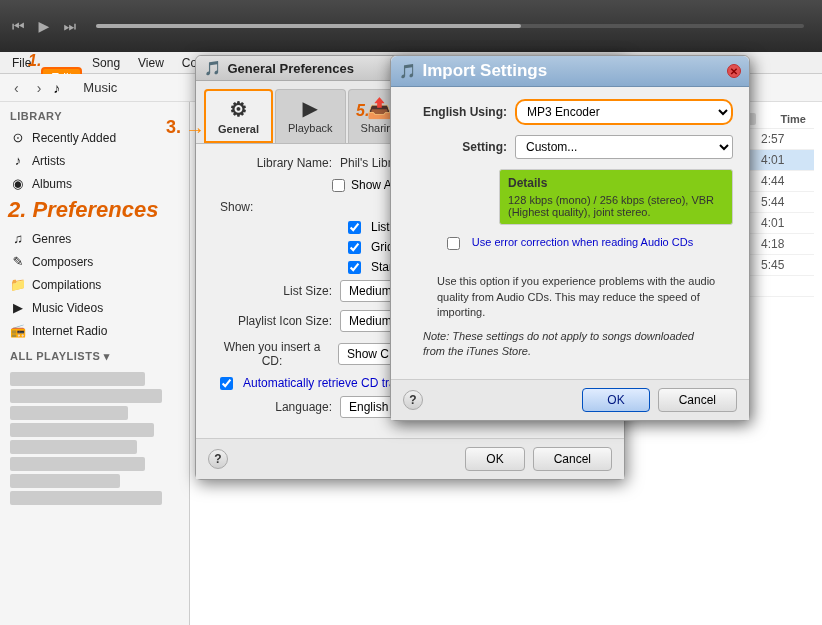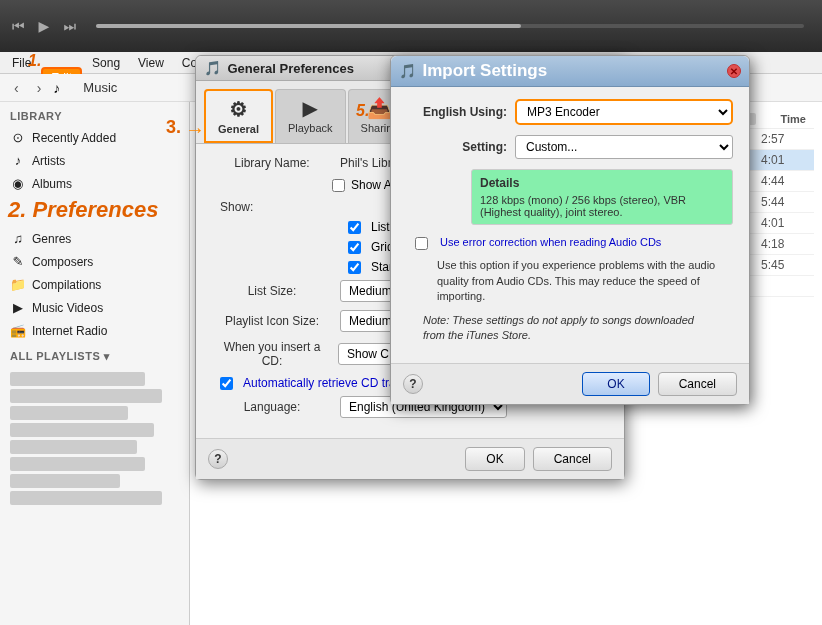--- a/index.html
+++ b/index.html
@@ -88,21 +88,21 @@
       font-size: 11px; cursor: pointer; border-radius: 4px 4px 0 0; color: #333;
       background: #d0d0d0; border: 1px solid #bbb; border-bottom: none; min-width: 60px;
     }
     .prefs-tab.active {
       background: #f0f0f0; font-weight: bold; border: 2px solid #ff8800; border-bottom: none;
     }
     .prefs-tab .tab-icon { font-size: 20px; margin-bottom: 2px; }
 
     .prefs-content { padding: 12px 16px; }
     .prefs-row { display: flex; align-items: center; margin-bottom: 8px; font-size: 12px; }
-    .prefs-label { width: 120px; text-align: center; margin-right: 8px; color: #333; }
+    .prefs-label { width: 120px; text-align: right; margin-right: 8px; color: #333; }
     .prefs-value { color: #333; }
     .prefs-checkbox-row { display: flex; align-items: center; margin-bottom: 6px; font-size: 12px; padding-left: 8px; }
     .prefs-checkbox-row input { margin-right: 6px; }
 
     .prefs-dialog-footer {
       display: flex; justify-content: space-between; align-items: center;
       padding: 8px 12px; border-top: 1px solid #ccc; background: #e8e8e8;
     }
     .dialog-btn {
       padding: 4px 20px; font-size: 12px; border: 1px solid #aaa;
@@ -135,36 +135,36 @@
     .close-btn {
       width: 14px; height: 14px; background: #e05050; border: 1px solid #c03030;
       border-radius: 50%; cursor: pointer; display: flex; align-items: center; justify-content: center;
       font-size: 10px; color: #800; font-weight: bold;
     }
 
     .import-content { padding: 12px 16px; }
     .import-row { display: flex; align-items: center; margin-bottom: 10px; font-size: 12px; }
     .import-label { width: 100px; text-align: right; margin-right: 8px; color: #333; font-weight: bold; }
     .import-select {
-      flex: 1; padding: 3px 6px; font-size: 12px; border: 1px solid #aaa; border-radius: 5px;
+      flex: 1; padding: 3px 6px; font-size: 12px; border: 1px solid #aaa; border-radius: 10px;
       background: white; border: 2px solid #ff8800;
     }
     .import-select-normal {
       flex: 1; padding: 3px 6px; font-size: 12px; border: 1px solid #aaa; border-radius: 3px;
       background: white;
     }
 
     .details-box {
-      margin: 4px 0 10px 64px;
-      border: 1px solid #ccc; background: #86efac; padding: 6px 8px; border-radius: 3px;
+      margin: 4px 0 10px 92px;
+      border: 1px solid #ccc; background: #84cc16; padding: 6px 8px; border-radius: 3px;
       font-size: 11px; color: #333;
     }
     .details-title { font-weight: bold; margin-bottom: 4px; font-size: 12px; }
 
-    .error-correction-row { display: flex; align-items: flex-start; margin-bottom: 8px; padding: 0 8px; }
+    .error-correction-row { display: flex; align-items: flex-start; margin-bottom: 24px; padding: 0 8px; justify-content: center; }
     .error-correction-row input { margin-right: 6px; margin-top: 2px; }
     .error-correction-text { font-size: 11px; color: #0000cc; line-height: 1.4; }
     .error-correction-desc { font-size: 11px; color: #333; line-height: 1.4; margin-left: 22px; margin-bottom: 8px; padding: 0 8px; }
 
     .itunes-note {
       font-size: 11px; color: #333; line-height: 1.4; padding: 0 16px 8px;
       font-style: italic;
     }
 
     .import-footer {

